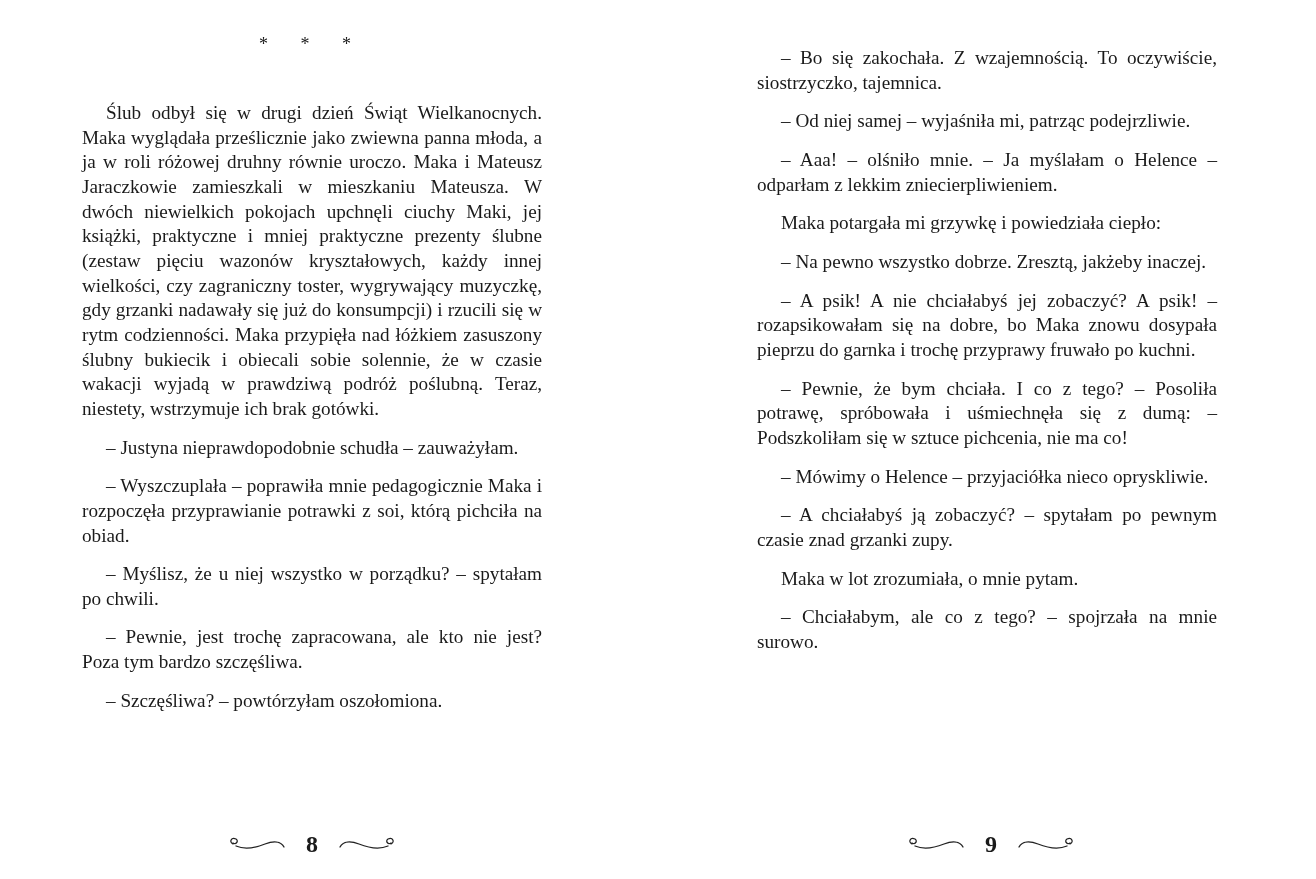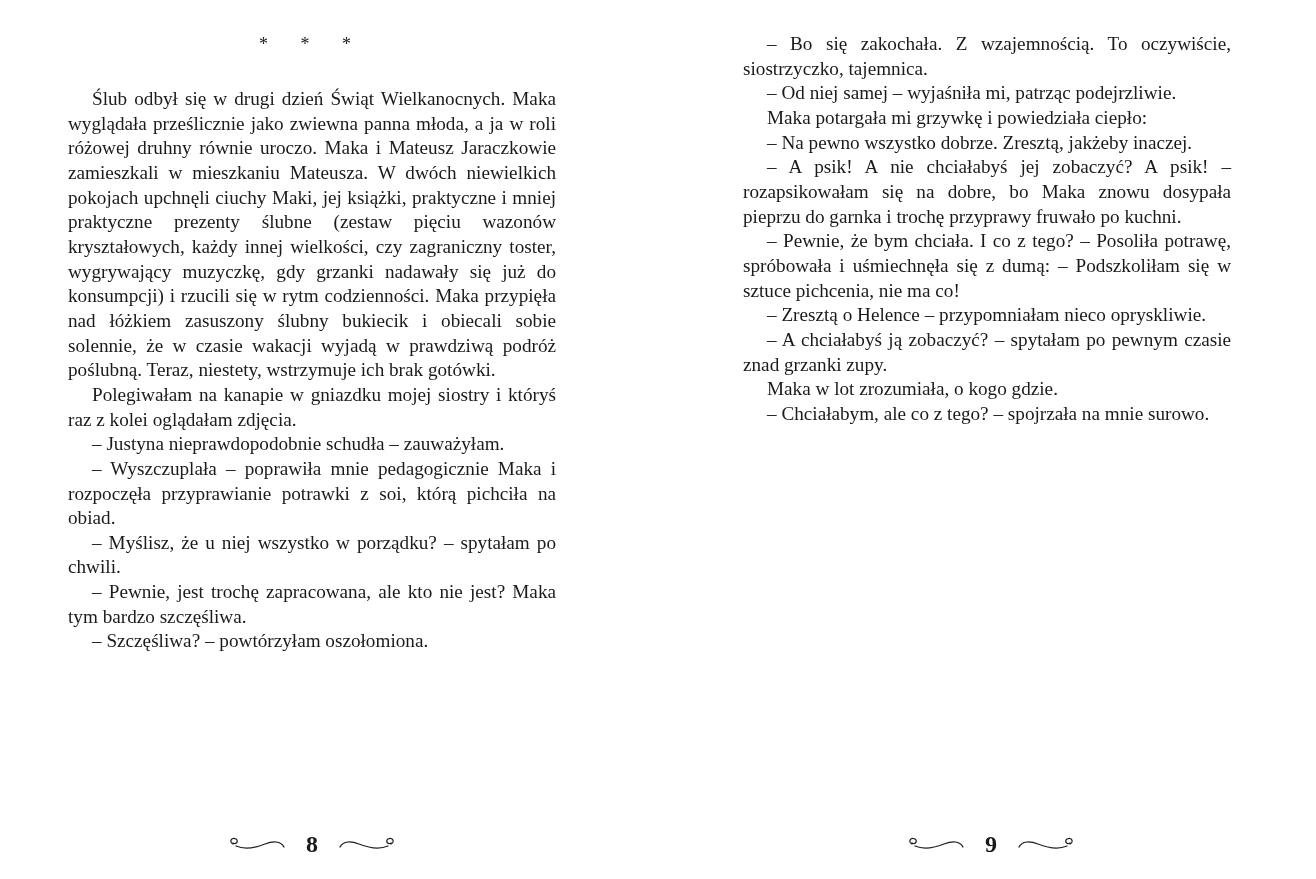--- a/index.html
+++ b/index.html
@@ -10,21 +10,21 @@
   .page { position: absolute; top: 0; height: 879px; }
   .page.left { left: 0; width: 658px; }
   .page.right { left: 658px; width: 658px; }
   .column {
     position: absolute; width: 488px;
     font-size: 19.2px; line-height: 24.65px; text-align: justify;
     hyphens: none;
   }
   .page.left .column { left: 68px; top: 87px; }
   .page.right .column { left: 85px; top: 32px; }
-  .para { margin: 0; text-indent: 24px; }
+  .para { margin: 14px; text-indent: 24px; }
   .para.noindent { text-indent: 0; }
   .scene-break {
     position: absolute; left: 68px; width: 488px; top: 34px;
     text-align: center; font-size: 18px; letter-spacing: 14px; line-height: 20px;
   }
   .folio {
     position: absolute; top: 826px; height: 36px; width: 230px;
     display: flex; align-items: center; justify-content: center; gap: 14px;
   }
   .page.left .folio { left: 197px; }
@@ -32,49 +32,49 @@
   .folio .num { font-size: 24px; font-weight: bold; line-height: 36px; width: 22px; text-align: center; }
   .folio svg { display: block; }
 </style>
 </head>
 <body>
 
 <div class="page left">
   <div class="scene-break">* * *</div>
   <div class="column">
     <p class="para">Ślub odbył się w drugi dzień Świąt Wielkanocnych. Maka wyglądała prześlicznie jako zwiewna panna młoda, a ja w roli różowej druhny równie uroczo. Maka i Mateusz Jaraczkowie zamieszkali w mieszkaniu Mateusza. W dwóch niewielkich pokojach upchnęli ciuchy Maki, jej książki, praktyczne i mniej praktyczne prezenty ślubne (zestaw pięciu wazonów kryształowych, każdy innej wielkości, czy zagraniczny toster, wygrywający muzyczkę, gdy grzanki nadawały się już do konsumpcji) i rzucili się w rytm codzienności. Maka przypięła nad łóżkiem zasuszony ślubny bukiecik i obiecali sobie solennie, że w czasie wakacji wyjadą w prawdziwą podróż poślubną. Teraz, niestety, wstrzymuje ich brak gotówki.</p>
-    <p class="para">Polegiwałam na kanapie w gniazdku mojej siostry i któryś raz z kolei oglądałam zdjęcia.</p>
     <p class="para">– Justyna nieprawdopodobnie schudła – zauważyłam.</p>
     <p class="para">– Wyszczuplała – poprawiła mnie pedagogicznie Maka i rozpoczęła przyprawianie potrawki z soi, którą pichciła na obiad.</p>
     <p class="para">– Myślisz, że u niej wszystko w porządku? – spytałam po chwili.</p>
-    <p class="para">– Pewnie, jest trochę zapracowana, ale kto nie jest? Maka tym bardzo szczęśliwa.</p>
+    <p class="para">– Pewnie, jest trochę zapracowana, ale kto nie jest? Poza tym bardzo szczęśliwa.</p>
     <p class="para">– Szczęśliwa? – powtórzyłam oszołomiona.</p>
   </div>
   <div class="folio">
     <svg width="60" height="24" viewBox="0 0 60 24">
       <path d="M6 12 C2 10 4 5 9 7 C12 9 9 13 6 11 M9 14 C18 18 28 16 38 12 C46 9 54 9 57 15" fill="none" stroke="#222" stroke-width="1.3" stroke-linecap="round"></path>
     </svg>
     <span class="num">8</span>
     <svg width="60" height="24" viewBox="0 0 60 24">
       <path d="M54 12 C58 10 56 5 51 7 C48 9 51 13 54 11 M51 14 C42 18 32 16 22 12 C14 9 6 9 3 15" fill="none" stroke="#222" stroke-width="1.3" stroke-linecap="round"></path>
     </svg>
   </div>
 </div>
 
 <div class="page right">
   <div class="column">
     <p class="para">– Bo się zakochała. Z wzajemnością. To oczywiście, siostrzyczko, tajemnica.</p>
     <p class="para">– Od niej samej – wyjaśniła mi, patrząc podejrzliwie.</p>
+    <p class="para">– Aaa! – olśniło mnie. – Ja myślałam o Helence – odparłam z lekkim zniecierpliwieniem.</p>
     <p class="para">Maka potargała mi grzywkę i powiedziała ciepło:</p>
     <p class="para">– Na pewno wszystko dobrze. Zresztą, jakżeby inaczej.</p>
     <p class="para">– A psik! A nie chciałabyś jej zobaczyć? A psik! – rozapsikowałam się na dobre, bo Maka znowu dosypała pieprzu do garnka i trochę przyprawy fruwało po kuchni.</p>
     <p class="para">– Pewnie, że bym chciała. I co z tego? – Posoliła potrawę, spróbowała i uśmiechnęła się z dumą: – Podszkoliłam się w sztuce pichcenia, nie ma co!</p>
-    <p class="para">– Zresztą o Helence – przypomniałam nieco opryskliwie.</p>
+    <p class="para">– Mówimy o Helence – przyjaciółka nieco opryskliwie.</p>
     <p class="para">– A chciałabyś ją zobaczyć? – spytałam po pewnym czasie znad grzanki zupy.</p>
-    <p class="para">Maka w lot zrozumiała, o kogo gdzie.</p>
+    <p class="para">Maka w lot zrozumiała, o mnie pytam.</p>
     <p class="para">– Chciałabym, ale co z tego? – spojrzała na mnie surowo.</p>
   </div>
   <div class="folio">
     <svg width="60" height="24" viewBox="0 0 60 24">
       <path d="M6 12 C2 10 4 5 9 7 C12 9 9 13 6 11 M9 14 C18 18 28 16 38 12 C46 9 54 9 57 15" fill="none" stroke="#222" stroke-width="1.3" stroke-linecap="round"></path>
     </svg>
     <span class="num">9</span>
     <svg width="60" height="24" viewBox="0 0 60 24">
       <path d="M54 12 C58 10 56 5 51 7 C48 9 51 13 54 11 M51 14 C42 18 32 16 22 12 C14 9 6 9 3 15" fill="none" stroke="#222" stroke-width="1.3" stroke-linecap="round"></path>
     </svg>

